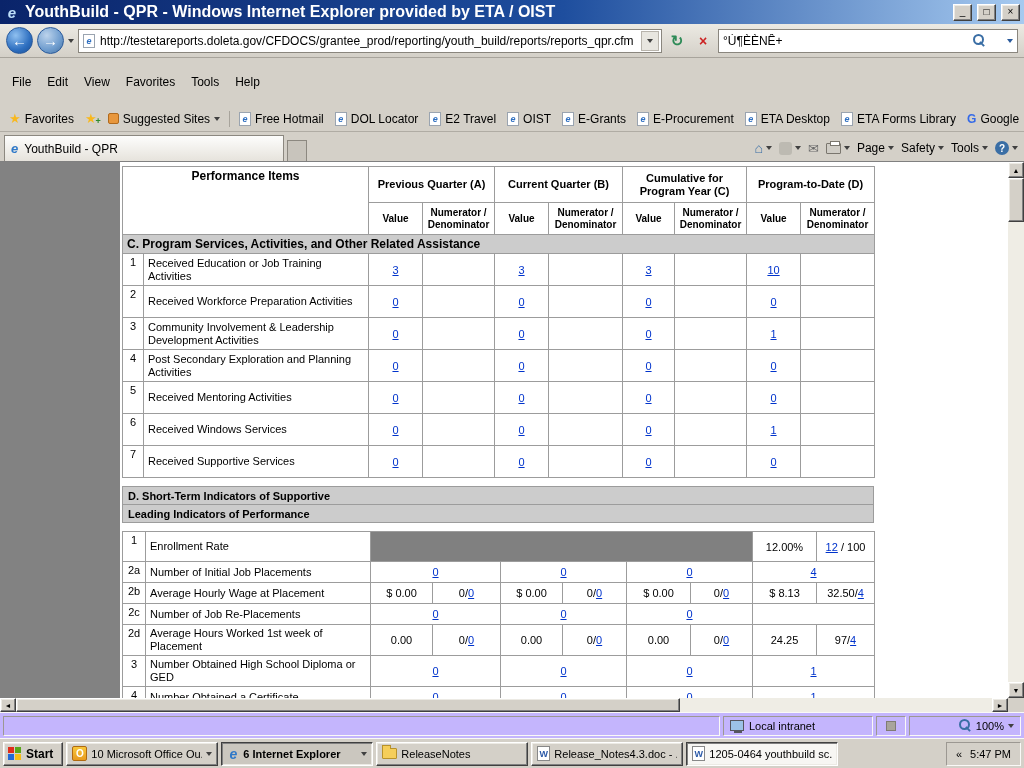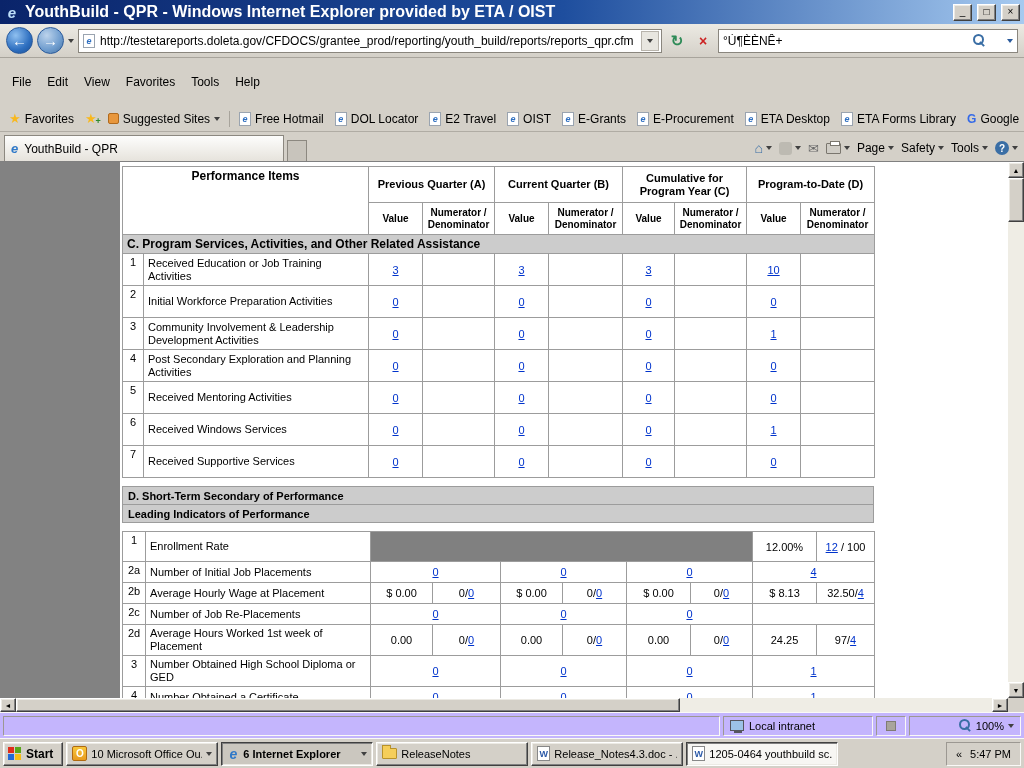--- a/index.html
+++ b/index.html
@@ -308,21 +308,21 @@
             <td class="nd"></td>
             <td class="val"><a class="lnk">3</a></td>
             <td class="nd"></td>
             <td class="val"><a class="lnk">3</a></td>
             <td class="nd"></td>
             <td class="val"><a class="lnk">10</a></td>
             <td class="nd"></td>
           </tr>
           <tr class="crow">
             <td class="num">2</td>
-            <td class="lbl">Initial Workforce Preparation Activities</td>
+            <td class="lbl">Received Workforce Preparation Activities</td>
             <td class="val"><a class="lnk">0</a></td>
             <td class="nd"></td>
             <td class="val"><a class="lnk">0</a></td>
             <td class="nd"></td>
             <td class="val"><a class="lnk">0</a></td>
             <td class="nd"></td>
             <td class="val"><a class="lnk">0</a></td>
             <td class="nd"></td>
           </tr>
           <tr class="crow">
@@ -381,21 +381,21 @@
             <td class="val"><a class="lnk">0</a></td>
             <td class="nd"></td>
             <td class="val"><a class="lnk">0</a></td>
             <td class="nd"></td>
             <td class="val"><a class="lnk">0</a></td>
             <td class="nd"></td>
           </tr>
         </tbody>
           </table>
 
-        <div class="dband first">D. Short-Term Secondary of Performance</div>
+        <div class="dband first">D. Short-Term Indicators of Supportive</div>
         <div class="dband sub">Leading Indicators of Performance</div>
 
         <table class="rtable dtable">
           <colgroup>
             <col style="width:23px">
               <col style="width:225px">
             <col style="width:62px">
               <col style="width:68px">
             <col style="width:62px">
               <col style="width:64px">

